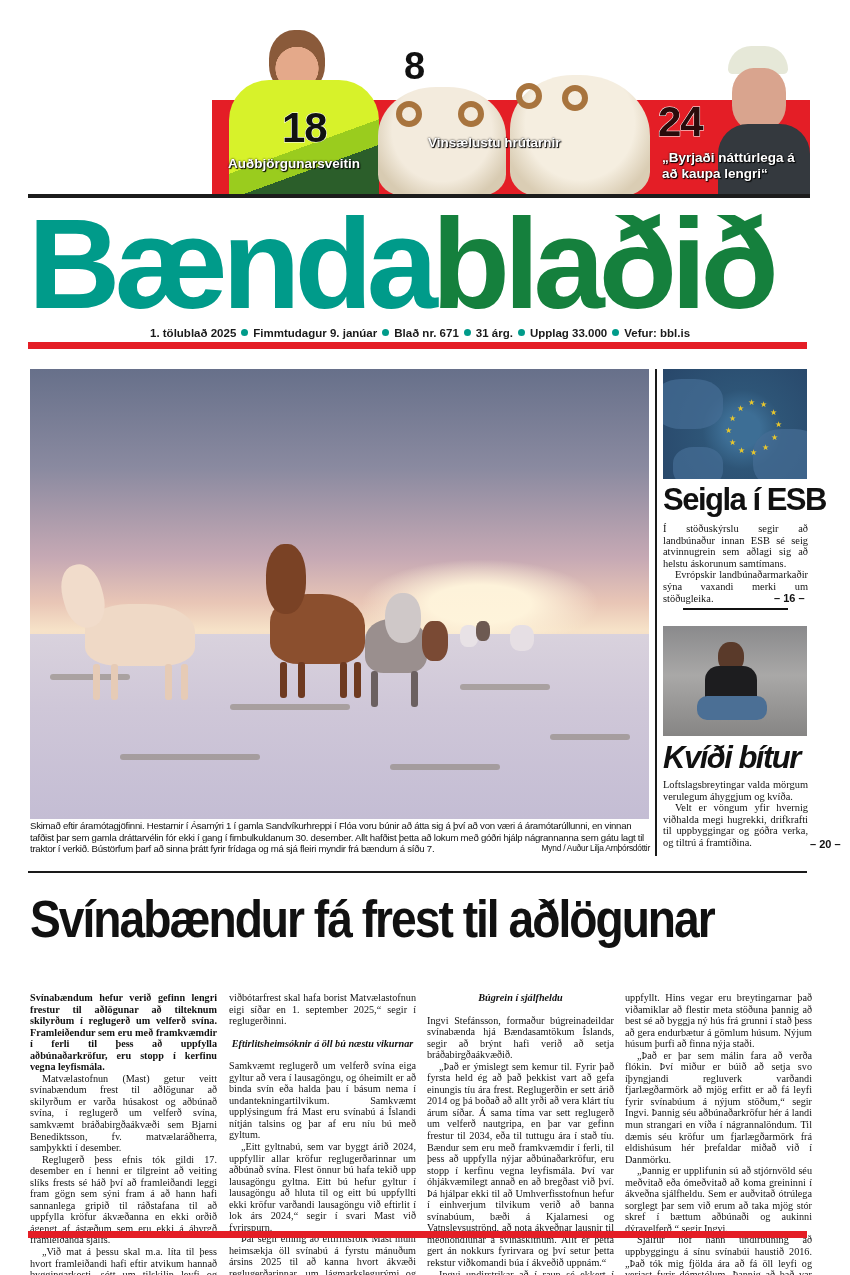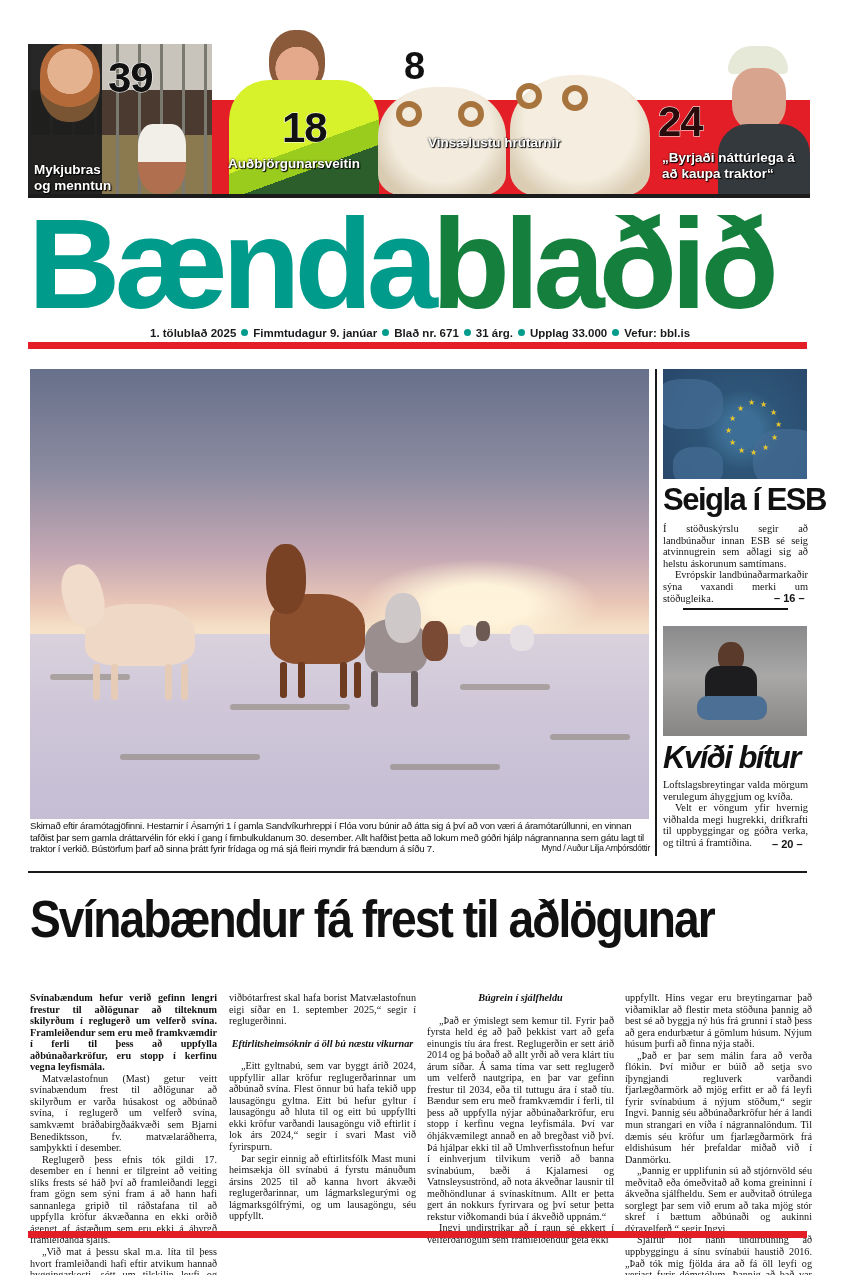--- a/index.html
+++ b/index.html
@@ -107,31 +107,20 @@
   .c3 { left: 427px; }
   .c4 { left: 625px; }
   .bottom-red { position: absolute; left: 28px; top: 1231px; width: 779px; height: 7px; background: #e41e26; }
 </style>
 </head>
 <body>
 
 <div class="teasers">
   <div class="teaser-redband"></div>
 
-  <div class="teaser t1">
-    <div class="photo">
-      <div class="face"></div>
-      <div class="cow"></div>
-    </div>
-    <span class="num">39</span>
-    <div class="cap">
-      <div>Mykjubras</div>
-      <div>og menntun</div>
-    </div>
-  </div>
 
   <div class="teaser t2">
     <div class="head"></div>
     <div class="jacket"></div>
     <span class="num">18</span>
     <div class="cap">Auðbjörgunarsveitin</div>
   </div>
 
   <div class="teaser t3">
     <div class="sheep1">
@@ -148,21 +137,21 @@
 
   <div class="teaser t4">
     <div class="man">
       <div class="cap-hat"></div>
       <div class="face"></div>
       <div class="coat"></div>
     </div>
     <span class="num">24</span>
     <div class="cap">
       <div>„Byrjaði náttúrlega á</div>
-      <div>að kaupa traktor“</div>
+      <div>að kaupa lengri“</div>
     </div>
   </div>
 
   <div class="teaser-bottomline"></div>
 </div>
 
 <div class="masthead">
   <span class="mast-a">Bænda</span><span class="mast-b">blaðið</span>
 </div>
 
@@ -243,41 +232,43 @@
   <div class="person-head"></div>
   <div class="person-body"></div>
   <div class="person-legs"></div>
 </div>
 
 <div class="side-head" style="top:740px;font-size:31px;font-style:italic;">Kvíði bítur</div>
 <div class="side-body" style="top:779px;">
   <p>Loftslagsbreytingar valda mörgum verulegum áhyggjum og kvíða.</p>
   <p>Velt er vöngum yfir hvernig viðhalda megi hugrekki, drifkrafti til uppbyggingar og góðra verka, og tiltrú á framtíðina.</p>
 </div>
-<div class="side-ref" style="left:772px;top:838px;">– 20 –</div>
+<div class="side-ref" style="left:810px;top:838px;">– 20 –</div>
 
 <div class="article-topline"></div>
 <h1 class="headline">Svínabændur fá frest til aðlögunar</h1>
 
 <div class="col c1">
   <p class="noind lead">Svínabændum hefur verið gefinn lengri frestur til aðlögunar að tilteknum skilyrðum í reglugerð um velferð svína. Framleiðendur sem eru með framkvæmdir í ferli til þess að uppfylla aðbúnaðarkröfur, eru stopp í kerfinu vegna leyfismála.</p>
   <p>Matvælastofnun (Mast) getur veitt svínabændum frest til aðlögunar að skilyrðum er varða húsakost og aðbúnað svína, í reglugerð um velferð svína, samkvæmt bráðabirgðaákvæði sem Bjarni Benediktsson, fv. matvælaráðherra, samþykkti í desember.</p>
   <p>Reglugerð þess efnis tók gildi 17. desember en í henni er tilgreint að veiting slíks frests sé háð því að framleiðandi leggi fram gögn sem sýni fram á að hann hafi sannanlega gripið til ráðstafana til að uppfylla kröfur ákvæðanna en ekki orðið ágengt af ástæðum sem eru ekki á ábyrgð framleiðanda sjálfs.</p>
   <p>„Við mat á þessu skal m.a. líta til þess hvort framleiðandi hafi eftir atvikum hannað byggingarkosti, sótt um tilskilin leyfi og gripið til þeirra ráðstafana sem með sanngirni hefði mátt ætlast til af honum. Umsókn um</p>
 </div>
 
 <div class="col c2">
   <p class="noind">viðbótarfrest skal hafa borist Matvælastofnun eigi síðar en 1. september 2025,“ segir í reglugerðinni.</p>
   <p class="subhead">Eftirlitsheimsóknir á öll bú næstu vikurnar</p>
+  <p class="noind">Samkvæmt reglugerð um velferð svína eiga gyltur að vera í lausagöngu, og óheimilt er að binda svín eða halda þau í básum nema í undantekningartilvikum. Samkvæmt upplýsingum frá Mast eru svínabú á Íslandi nítján talsins og þar af eru níu bú með gyltum.</p>
   <p>„Eitt gyltnabú, sem var byggt árið 2024, uppfyllir allar kröfur reglugerðarinnar um aðbúnað svína. Flest önnur bú hafa tekið upp lausagöngu gyltna. Eitt bú hefur gyltur í lausagöngu að hluta til og eitt bú uppfyllti ekki kröfur varðandi lausagöngu við eftirlit í lok árs 2024,“ segir í svari Mast við fyrirspurn.</p>
   <p>Þar segir einnig að eftirlitsfólk Mast muni heimsækja öll svínabú á fyrstu mánuðum ársins 2025 til að kanna hvort ákvæði reglugerðarinnar, um lágmarkslegurými og lágmarksgólfrými, og um lausagöngu, séu uppfyllt.</p>
 </div>
 
 <div class="col c3">
   <p class="subhead first">Búgrein í sjálfheldu</p>
+  <p class="noind">Ingvi Stefánsson, formaður búgreinadeildar svínabænda hjá Bændasamtökum Íslands, segir að brýnt hafi verið að setja bráðabirgðaákvæðið.</p>
   <p>„Það er ýmislegt sem kemur til. Fyrir það fyrsta held ég að það þekkist vart að gefa einungis tíu ára frest. Reglugerðin er sett árið 2014 og þá boðað að allt yrði að vera klárt tíu árum síðar. Á sama tíma var sett reglugerð um velferð nautgripa, en þar var gefinn frestur til 2034, eða til tuttugu ára í stað tíu. Bændur sem eru með framkvæmdir í ferli, til þess að uppfylla nýjar aðbúnaðarkröfur, eru stopp í kerfinu vegna leyfismála. Því var óhjákvæmilegt annað en að bregðast við því. Þá hjálpar ekki til að Umhverfisstofnun hefur í einhverjum tilvikum verið að banna svínabúum, bæði á Kjalarnesi og Vatnsleysuströnd, að nota ákveðnar lausnir til meðhöndlunar á svínaskítnum. Allt er þetta gert án nokkurs fyrirvara og því setur þetta rekstur viðkomandi búa í ákveðið uppnám.“</p>
   <p>Ingvi undirstrikar að í raun sé ekkert í velferðarlögum sem framleiðendur geta ekki</p>
 </div>
 
 <div class="col c4">
   <p class="noind">uppfyllt. Hins vegar eru breytingarnar það viðamiklar að flestir meta stöðuna þannig að best sé að byggja ný hús frá grunni í stað þess að gera endurbætur á gömlum húsum. Nýjum húsum þurfi að finna nýja staði.</p>
   <p>„Það er þar sem málin fara að verða flókin. Því miður er búið að setja svo íþyngjandi regluverk varðandi fjarlægðarmörk að mjög erfitt er að fá leyfi fyrir svínabúum á nýjum stöðum,“ segir Ingvi. Þannig séu aðbúnaðarkröfur hér á landi mun strangari en víða í nágrannalöndum. Til dæmis séu kröfur um fjarlægðarmörk frá eldishúsum hér þrefaldar miðað við í Danmörku.</p>
   <p>„Þannig er upplifunin sú að stjórnvöld séu meðvitað eða ómeðvitað að koma greininni í ákveðna sjálfheldu. Sem er auðvitað ótrúlega sorglegt þar sem við erum að taka mjög stór skref í bættum aðbúnaði og aukinni dýravelferð,“ segir Ingvi.</p>
   <p><span>Sjálfur hóf hann undirbúning að uppbyggingu á sínu svínabúi haustið 2016. „Það tók mig fjölda ára að fá öll leyfi og verjast fyrir dómstólum. Þannig að það var ekki fyrr en á síðasta ári að búið var tekið í notkun.“</span> <span class="sig">/ghp</span></p>
 </div>

